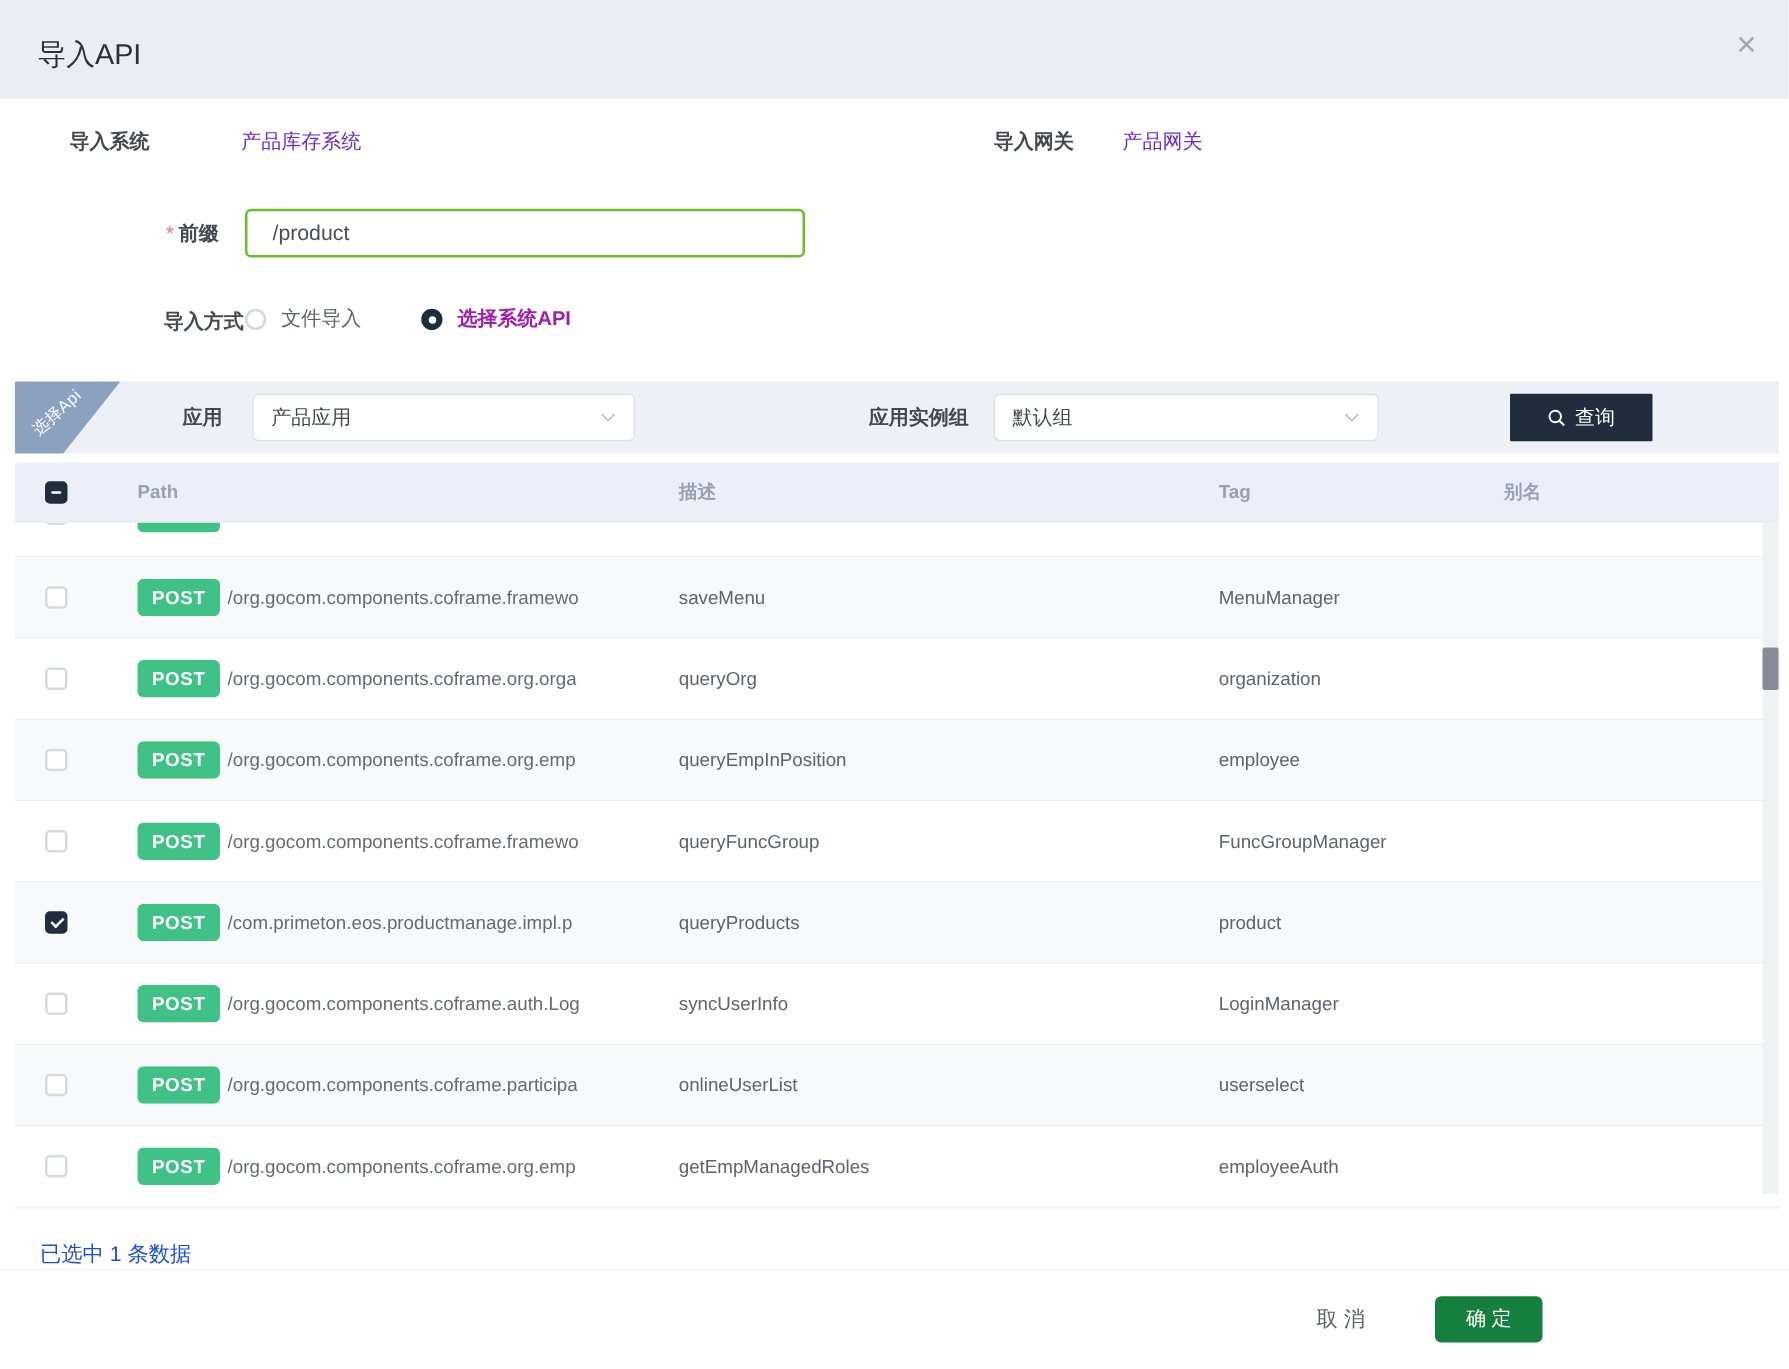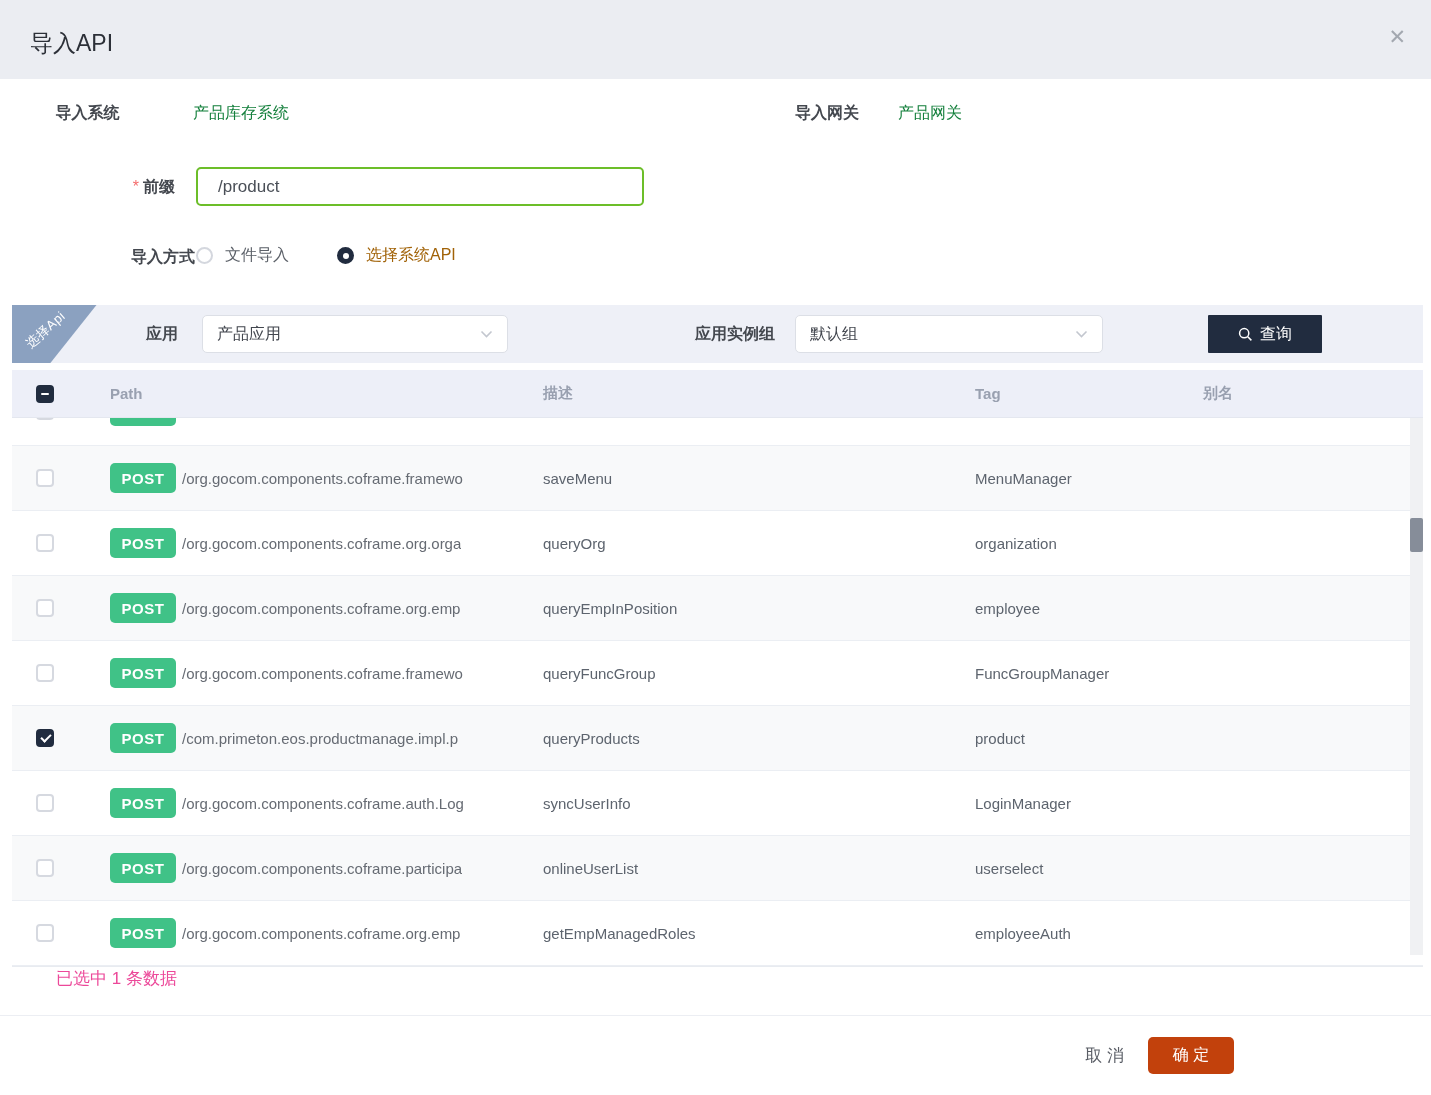--- a/index.html
+++ b/index.html
@@ -8,33 +8,33 @@
   .dialog { position:relative; width:1431px; height:1095px; background:#fff; }
 
   
   .dlg-header { position:relative; height:79px; background:#ebedf2; }
   .dlg-title { position:absolute; left:30px; top:28px; font-size:23px; color:#2c3038; }
   .dlg-close { position:absolute; right:25px; top:26px; font-size:21px; color:#a3a8b0; cursor:pointer; line-height:1; }
 
   
   .form { position:relative; height:226px; background:#fff; font-size:16px; }
   .f-label { position:absolute; width:175px; text-align:right; font-weight:bold; color:#44484f; }
-  .f-value { position:absolute; color:#15803d; }
+  .f-value { position:absolute; color:#6d28d9; }
   .req { color:#f56c6c; margin-right:4px; font-weight:normal; }
   .prefix-input { position:absolute; left:196px; top:88px; width:448px; height:39px;
     border:2px solid #6cbe29; border-radius:5px; padding:0 20px; font-size:17px; color:#4a4f57;
     outline:none; background:#fff; font-family:inherit; }
   .radio-group { position:absolute; left:196px; top:166px; display:flex; align-items:center; }
   .radio-opt { display:flex; align-items:center; cursor:pointer; margin-right:48px; }
   .radio { width:17px; height:17px; border-radius:50%; border:2px solid #d4d7de; background:#fff; position:relative; }
   .radio-opt.selected .radio { background:#212c3f; border-color:#212c3f; }
   .radio-opt.selected .radio::after { content:""; position:absolute; left:50%; top:50%; width:6px; height:6px;
     margin:-3px 0 0 -3px; border-radius:50%; background:#fff; }
   .radio-label { margin-left:12px; color:#5c6169; }
-  .radio-opt.selected .radio-label { color:#a16207; }
+  .radio-opt.selected .radio-label { color:#a21caf;font-weight:bold; }
 
   
   .picker { position:absolute; left:12px; top:305px; width:1411px; }
   .filter-bar { position:relative; height:58px; background:#eef0f7; }
   .ribbon { position:absolute; left:0; top:0; width:96px; height:58px; background:#8ba1c0;
     clip-path:polygon(0 0, 88% 0, 40% 100%, 0 100%); }
   .ribbon-text { position:absolute; left:10px; top:16px; color:#fff; font-size:13px;
     transform:rotate(-42deg); letter-spacing:.5px; }
   .flt-label { position:absolute; top:19px; font-weight:bold; font-size:16px; color:#44484f; }
   .lbl-app { left:0; width:166px; text-align:right; }
@@ -80,27 +80,27 @@
   .cell-desc, .cell-tag, .cell-alias { font-size:15px; color:#5d646e; white-space:nowrap; overflow:hidden; }
 
   
   .vscroll { position:absolute; right:0; top:0; width:13px; height:537px; background:#f0f1f3; }
   .vscroll-thumb { position:absolute; left:0; top:100px; width:13px; height:34px; background:#868d99; border-radius:2px; cursor:pointer; }
 
   .table-wrap { border-bottom:1px solid #e8ebf0; }
 
   
   .count-bar { position:absolute; left:0; top:967px; width:1431px; height:49px; background:#fff;
-    border-bottom:1px solid #eceef3; display:flex; align-items:flex-start; padding-left:56px;
-    font-size:17px; color:#ec4899; }
+    border-bottom:1px solid #eceef3; display:flex; align-items:flex-end; padding-left:32px;
+    font-size:17px; color:#1d4ed8; }
   .dlg-footer { position:absolute; left:0; top:1016px; width:1259px; height:79px; background:#fff;
     display:flex; align-items:center; justify-content:flex-end; padding-right:25px; }
   .btn-cancel { background:none; border:none; font-size:17px; color:#5a5e66; cursor:pointer; margin-right:24px; font-family:inherit; }
-  .btn-confirm { width:86px; height:37px; background:#c2410c; color:#fff; border:none; border-radius:5px;
-    font-size:16px; cursor:pointer; font-family:inherit; }
+  .btn-confirm { width:86px; height:37px; background:#15803d; color:#fff; border:none; border-radius:5px;
+    font-size:16px; cursor:pointer; font-family:inherit;margin-left:32px; }
 </style>
 </head>
 <body>
 
 <div class="dialog">
 
   <div class="dlg-header">
     <div class="dlg-title">导入API</div>
     <div class="dlg-close">✕</div>
   </div>

